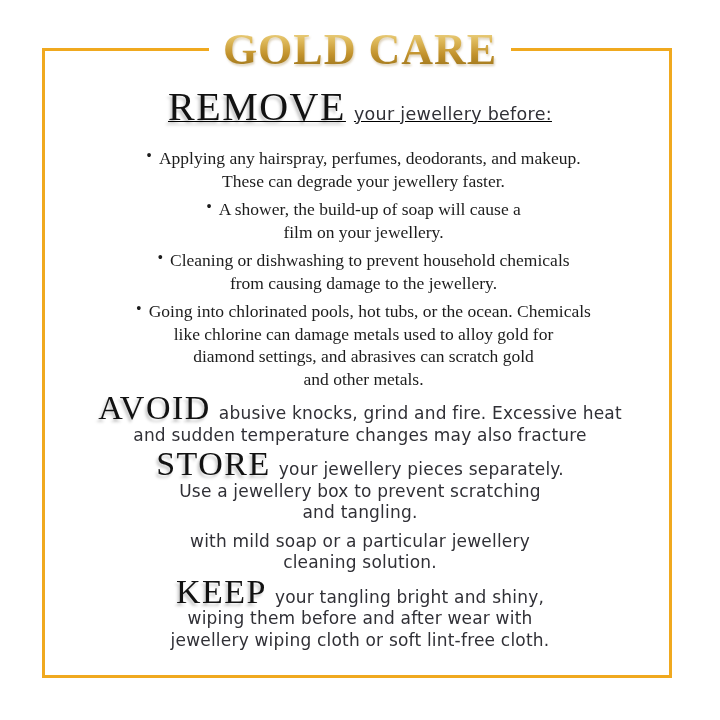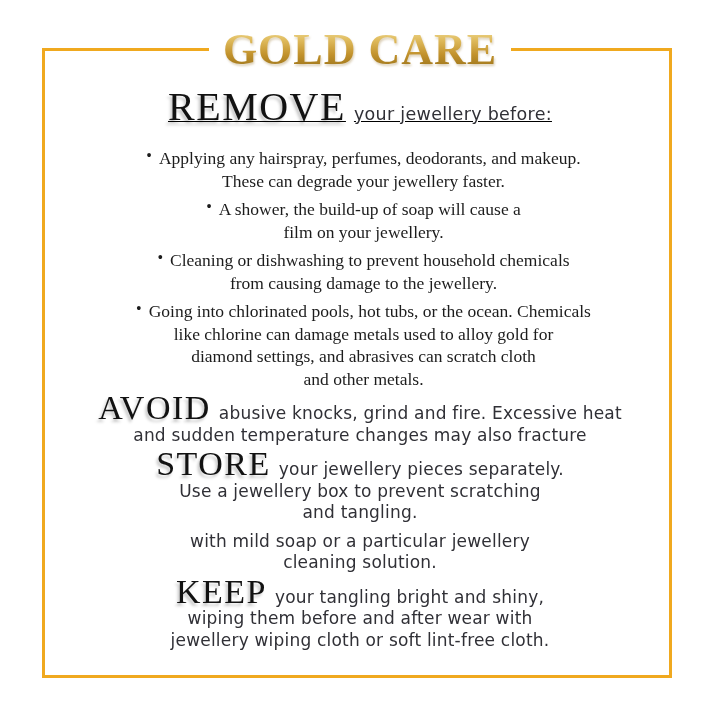--- a/index.html
+++ b/index.html
@@ -144,21 +144,21 @@
       </div>
 
       <div class="bullet">
         <div class="bline"><span class="dot">•</span><span>Cleaning or dishwashing to prevent household chemicals</span></div>
         <div class="bline">from causing damage to the jewellery.</div>
       </div>
 
       <div class="bullet">
         <div class="bline"><span class="dot">•</span><span>Going into chlorinated pools, hot tubs, or the ocean. Chemicals</span></div>
         <div class="bline">like chlorine can damage metals used to alloy gold for</div>
-        <div class="bline">diamond settings, and abrasives can scratch cloth</div>
+        <div class="bline">diamond settings, and abrasives can scratch gold</div>
         <div class="bline">and other metals.</div>
       </div>
 
     </div>
 
     <div class="section">
       <div class="sline"><span class="kw kw-med">AVOID</span><span>abusive knocks, grind and fire. Excessive heat</span></div>
       <div class="sline">and sudden temperature changes may also fracture</div>
     </div>
 

